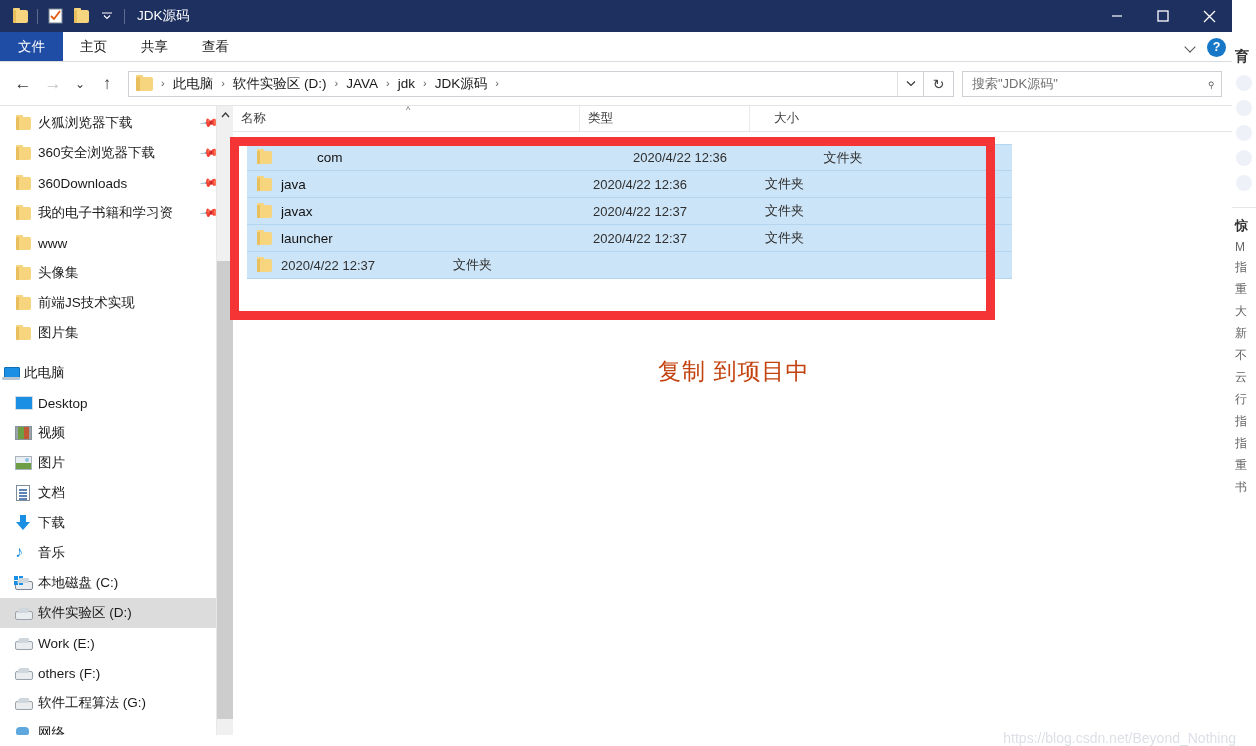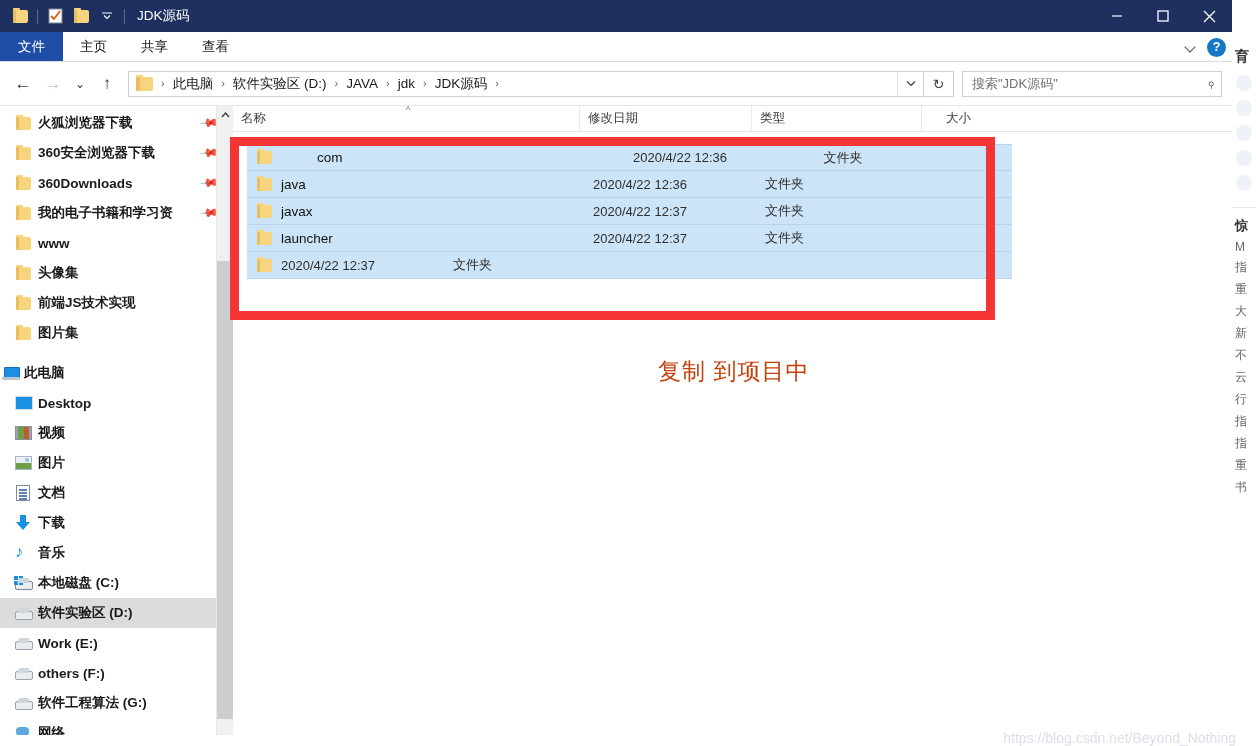--- a/index.html
+++ b/index.html
@@ -283,21 +283,20 @@
   .nav-item {
     height: 30px;
     display: flex;
     align-items: center;
     padding-left: 36px;
     font-size: 13.5px;
     color: #1a1a1a;
     position: relative;
     white-space: nowrap;
     cursor: default;
-    font-weight: bold;
   }
   .nav-item.indent2 { padding-left: 22px; }
   .nav-item.selected { background: #dcdcdc; }
   .nav-item .ni-icon {
     position: absolute;
     left: 14px;
     width: 18px; height: 16px;
     display: flex; align-items: center; justify-content: center;
   }
   .nav-item.indent2 .ni-icon { left: 2px; }
@@ -784,23 +783,20 @@
         </div>
       </div>
 
       <div class="content">
 
         <div class="colheader">
           <div class="col col-name">
             <span class="sortarrow">^</span>
             <span>名称</span>
           </div>
-          <div class="col col-date">
-            <span>修改日期</span>
-          </div>
           <div class="col col-type">
             <span>类型</span>
           </div>
           <div class="col col-size">
             <span>大小</span>
           </div>
         </div>
 
         <div class="filelist">
           <div class="filerow">

